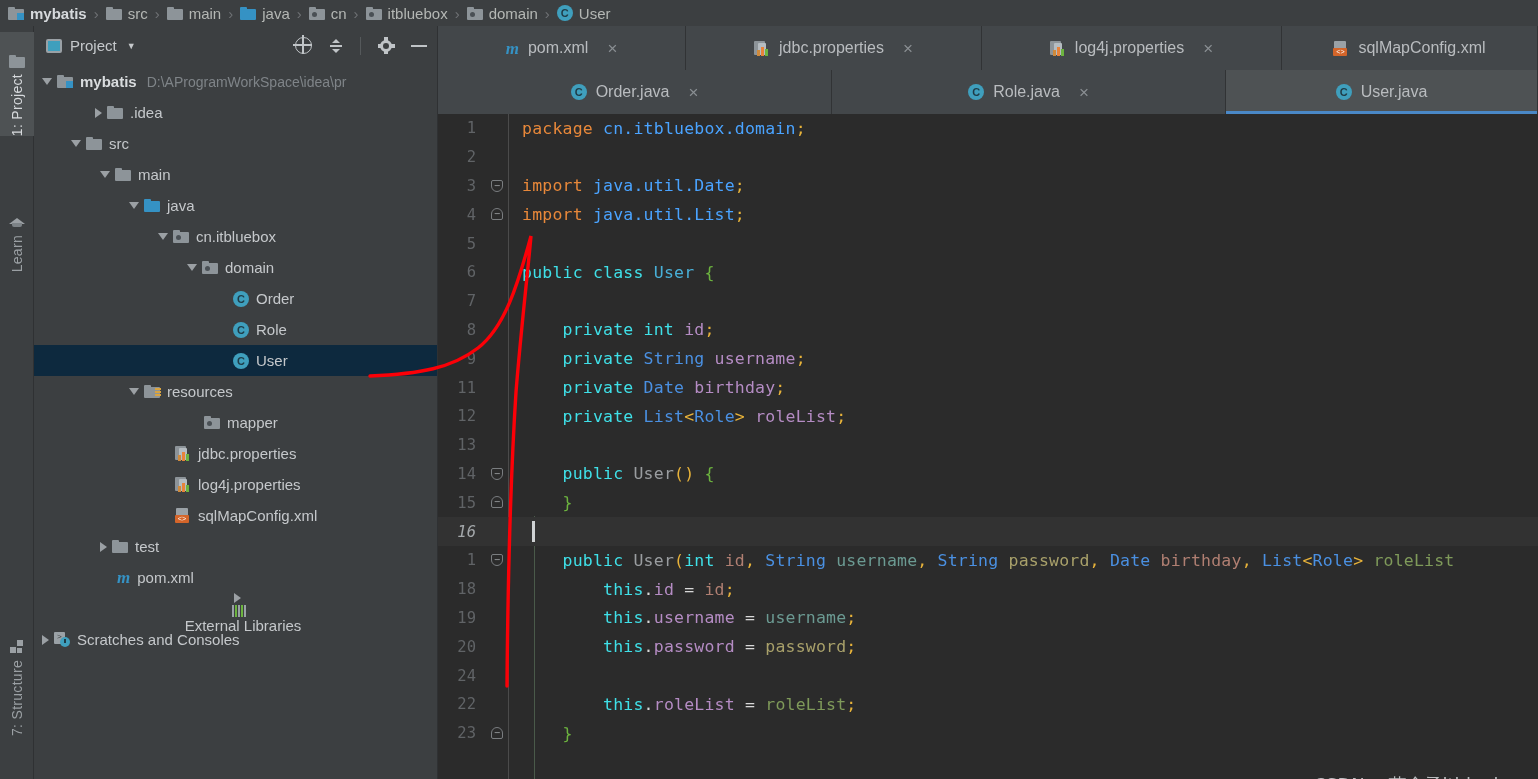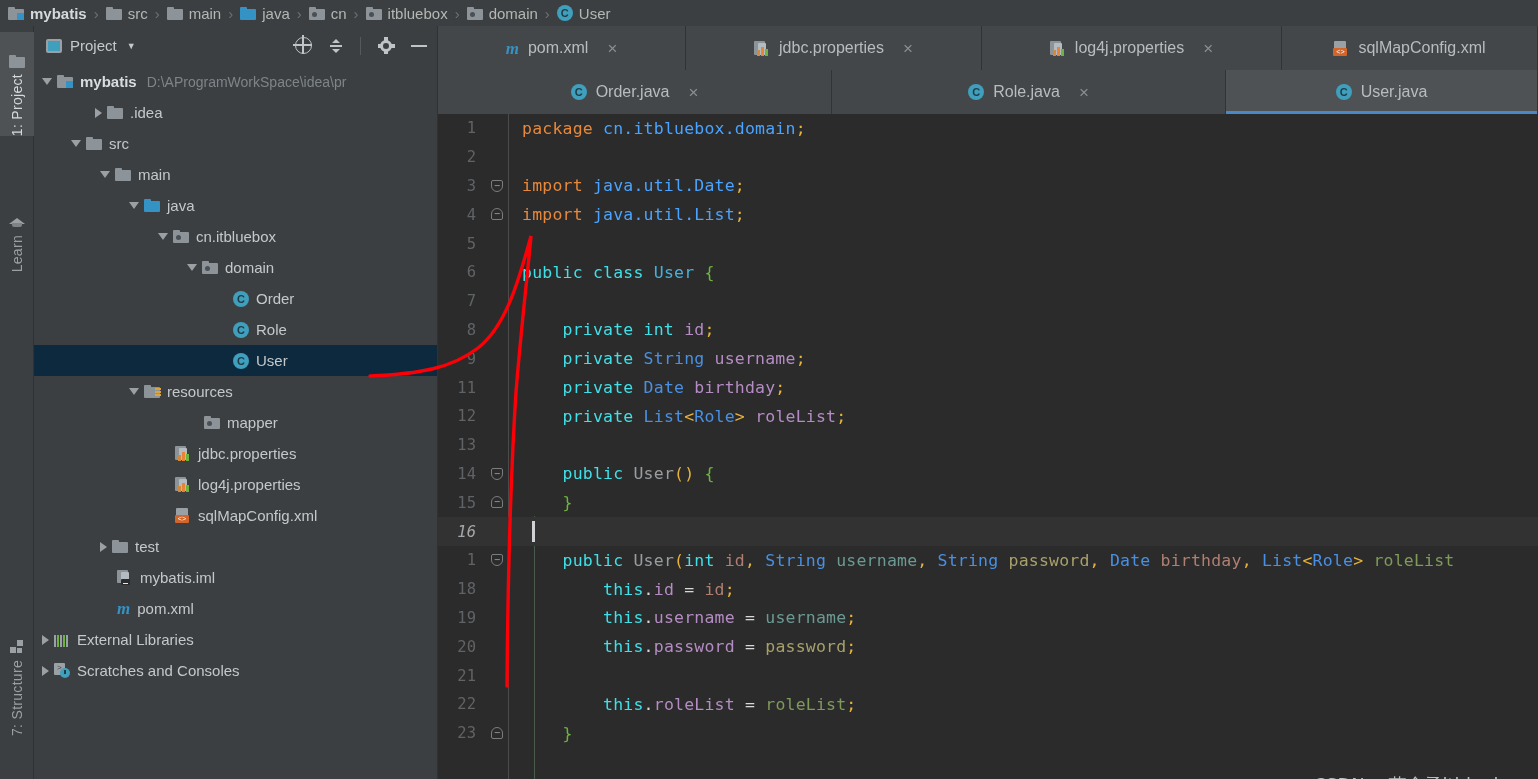--- a/index.html
+++ b/index.html
@@ -478,33 +478,24 @@
         <div class="trow" style="padding-left: 66px;">
           <span class="twist closed"></span>
           <span class="ic ic-folder">
             <span class="tab"></span>
             <span class="body"></span>
           </span>
           <span class="tlabel">test</span>
         </div>
         <div class="trow" style="padding-left: 66px;">
           <span class="twist none"></span>
-          <span class="ic ic-iml">
-            <span class="pg"></span>
-            <span class="pg2"></span>
-            <span class="badge"></span>
-          </span>
-          <span class="tlabel">mybatis.iml</span>
-        </div>
-        <div class="trow" style="padding-left: 66px;">
-          <span class="twist none"></span>
           <span class="ic ic-maven">m</span>
           <span class="tlabel">pom.xml</span>
         </div>
-        <div class="trow" style="padding-left: 8px;">
+        <div class="trow" style="padding-left: 8px; flex-direction: column;">
           <span class="twist closed"></span>
           <span class="ic ic-lib">
             <i></i>
             <i></i>
             <i></i>
             <i></i>
             <i></i>
           </span>
           <span class="tlabel">External Libraries</span>
         </div>
@@ -676,21 +667,21 @@
             <span class="gutter">19</span>
             <span class="foldcol"></span>
             <span class="ctext"><span class="kw">        this</span><span class="pn">.</span><span class="fld">username </span><span class="pn">= </span><span class="prm">username</span><span class="br">;</span></span>
           </div>
           <div class="cline">
             <span class="gutter">20</span>
             <span class="foldcol"></span>
             <span class="ctext"><span class="kw">        this</span><span class="pn">.</span><span class="fld">password </span><span class="pn">= </span><span class="prm2">password</span><span class="br">;</span></span>
           </div>
           <div class="cline">
-            <span class="gutter">21</span>
+            <span class="gutter">24</span>
             <span class="foldcol"></span>
           </div>
           <div class="cline">
             <span class="gutter">22</span>
             <span class="foldcol"></span>
             <span class="ctext"><span class="kw">        this</span><span class="pn">.</span><span class="fld">roleList </span><span class="pn">= </span><span class="prm4">roleList</span><span class="br">;</span></span>
           </div>
           <div class="cline">
             <span class="gutter">23</span>
             <span class="foldcol">

